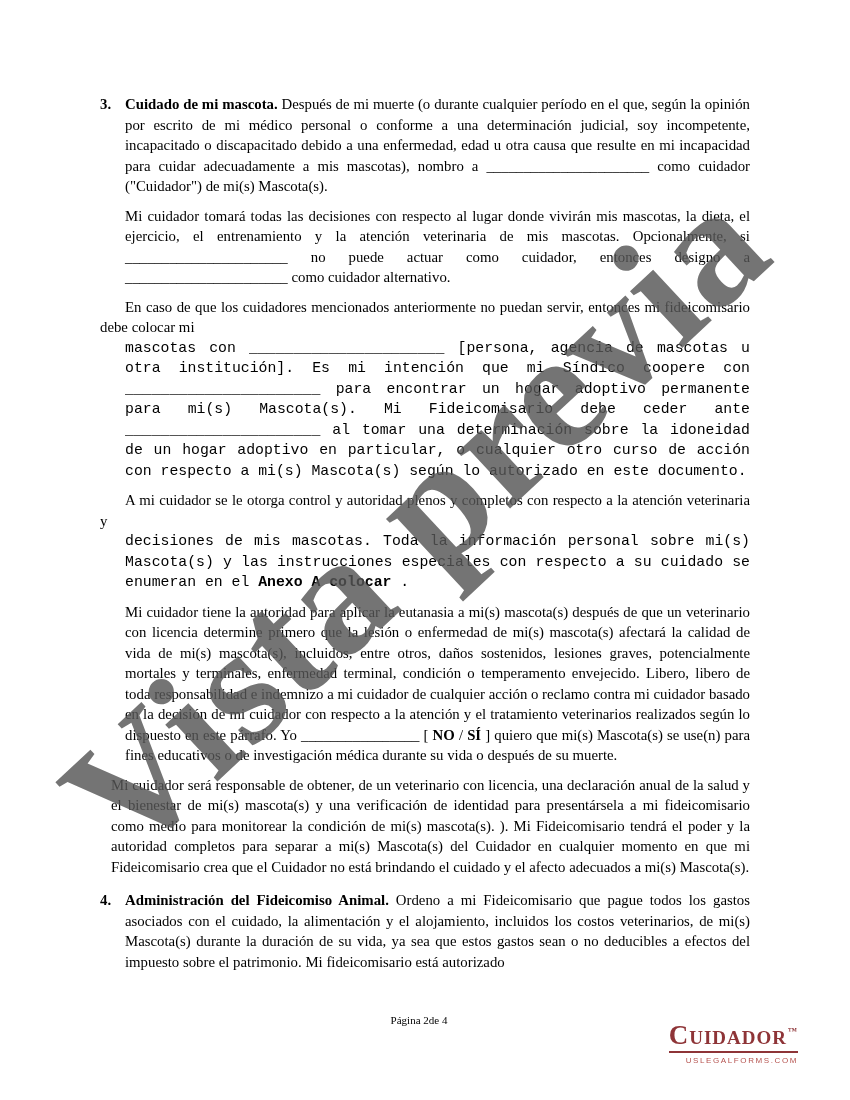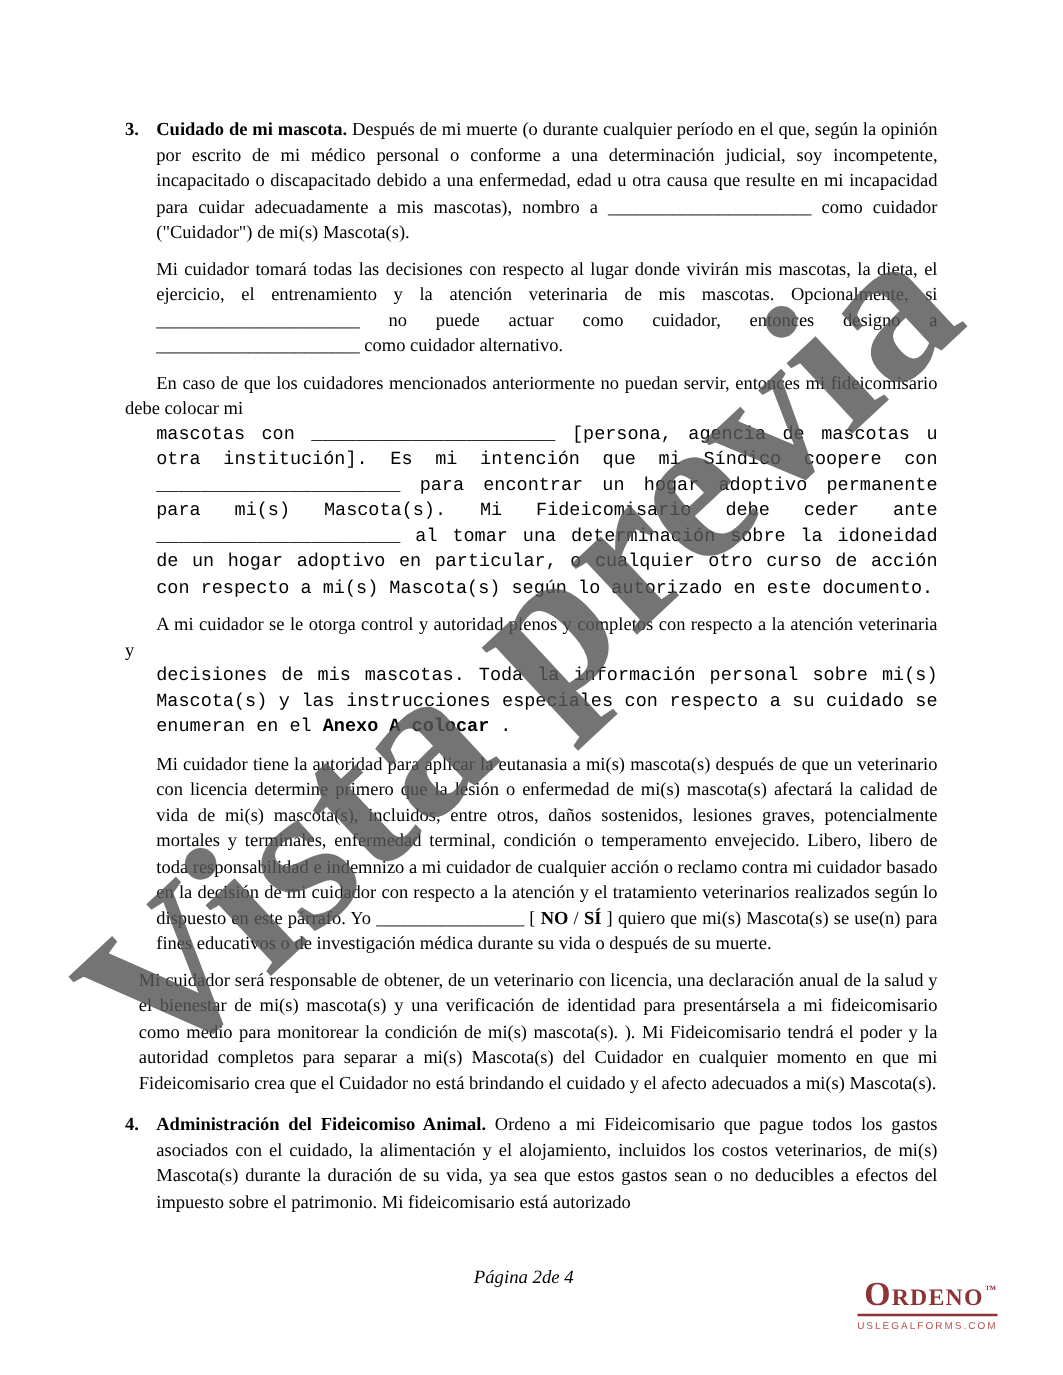--- a/index.html
+++ b/index.html
@@ -41,23 +41,22 @@
     opacity:0.82;
     white-space:nowrap;
     z-index:5;
     pointer-events:none;
   }
 
   .footer-page {
     position:absolute;
     left:0; right:12px; top:1014px;
     text-align:center;
-    font-size:15px;
+    font-size:11px;
     z-index:2;
-    font-style:italic;
   }
 
   .logo {
     position:absolute;
     right:52px; top:1022px;
     text-align:right;
     color:#8e3437;
     z-index:2;
   }
   .logo-main {
@@ -100,18 +99,18 @@
       <p class="para"><span>Mi cuidador tiene la autoridad para aplicar la eutanasia a mi(s) mascota(s) después de que un veterinario con licencia determine primero que la lesión o enfermedad de mi(s) mascota(s) afectará la calidad de vida de mi(s) mascota(s), incluidos, entre otros, daños sostenidos, lesiones graves, potencialmente mortales y terminales, enfermedad terminal, condición o temperamento envejecido. Libero, libero de toda responsabilidad e indemnizo a mi cuidador de cualquier acción o reclamo contra mi cuidador basado en la decisión de mi cuidador con respecto a la atención y el tratamiento veterinarios realizados según lo dispuesto en este párrafo. Yo ________________ [ </span><strong>NO</strong><span> / </span><strong>SÍ</strong><span> ] quiero que mi(s) Mascota(s) se use(n) para fines educativos o de investigación médica durante su vida o después de su muerte.</span></p>
       <p class="flush"><span>Mi cuidador será responsable de obtener, de un veterinario con licencia, una declaración anual de la salud y el bienestar de mi(s) mascota(s) y una verificación de identidad para presentársela a mi fideicomisario como medio para monitorear la condición de mi(s) mascota(s). ). Mi Fideicomisario tendrá el poder y la autoridad completos para separar a mi(s) Mascota(s) del Cuidador en cualquier momento en que mi Fideicomisario crea que el Cuidador no está brindando el cuidado y el afecto adecuados a mi(s) Mascota(s).</span></p>
       <p class="item"><span class="num">4.</span><strong>Administración del Fideicomiso Animal.</strong><span> Ordeno a mi Fideicomisario que pague todos los gastos asociados con el cuidado, la alimentación y el alojamiento, incluidos los costos veterinarios, de mi(s) Mascota(s) durante la duración de su vida, ya sea que estos gastos sean o no deducibles a efectos del impuesto sobre el patrimonio. Mi fideicomisario está autorizado</span></p>
     </div>
 
   <div class="watermark">Vista previa</div>
 
   <div class="footer-page">Página 2de 4</div>
 
   <div class="logo">
-    <div class="logo-main"><span>Ordeno</span><sup>™</sup></div>
+    <div class="logo-main"><span>Cuidador</span><sup>™</sup></div>
     <div class="logo-rule"></div>
     <div class="logo-sub">USLEGALFORMS.COM</div>
   </div>
 
 </div>
 
 </body></html>

